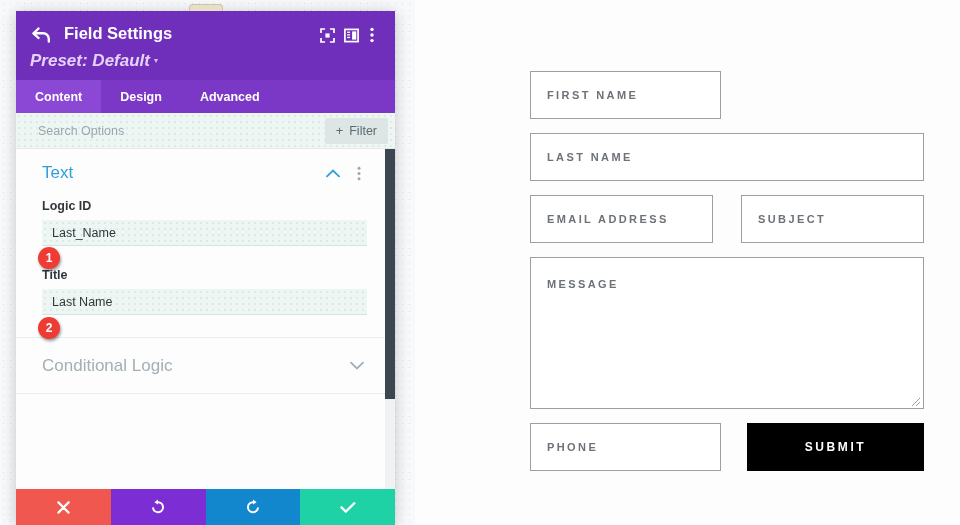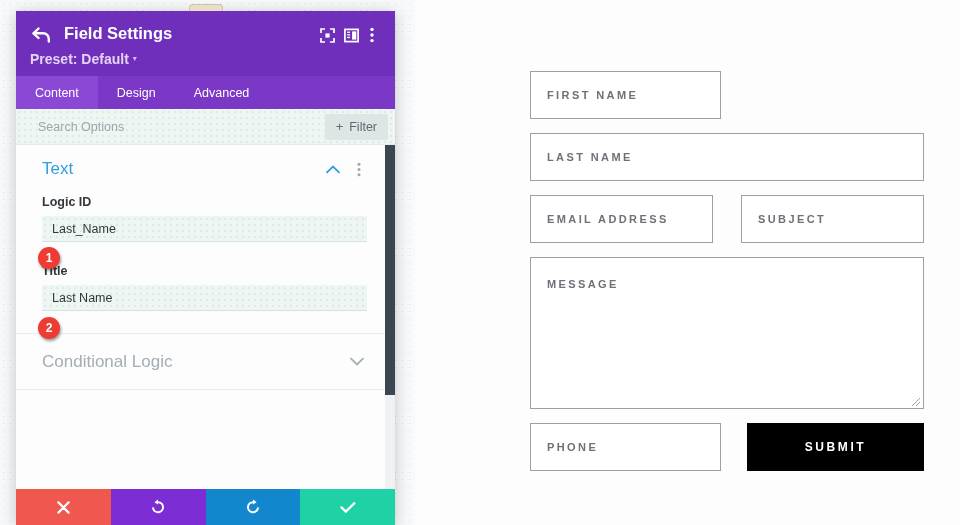--- a/index.html
+++ b/index.html
@@ -182,22 +182,23 @@
   #kebab-icon { width: 18px; }
 
   #preset-row {
     margin-top: 5px;
     display: flex;
     align-items: center;
     cursor: pointer;
   }
   #preset-label {
     color: #e4d2f7;
-    font-size: 14px;
-    font-weight: bold;
+    font-size: 17px;
+    font-weight: bold;
+    font-style: italic;
   }
   #preset-caret {
     margin-left: 4px;
     color: #d6bdf2;
     font-size: 8px;
     line-height: 8px;
   }
 
   
   #modal-tabs {
@@ -206,21 +207,21 @@
     flex: 0 0 auto;
     height: 33px;
   }
   .tab {
     height: 33px;
     display: flex;
     align-items: center;
     justify-content: center;
     color: #ffffff;
     font-size: 12.5px;
-    font-weight: normal;
+    font-weight: bold;
     cursor: pointer;
     padding: 0 19px;
   }
   .tab.active { background: #8a48d4; }
 
   
   #search-bar {
     flex: 0 0 auto;
     height: 36px;
     background: #eef6f3;

